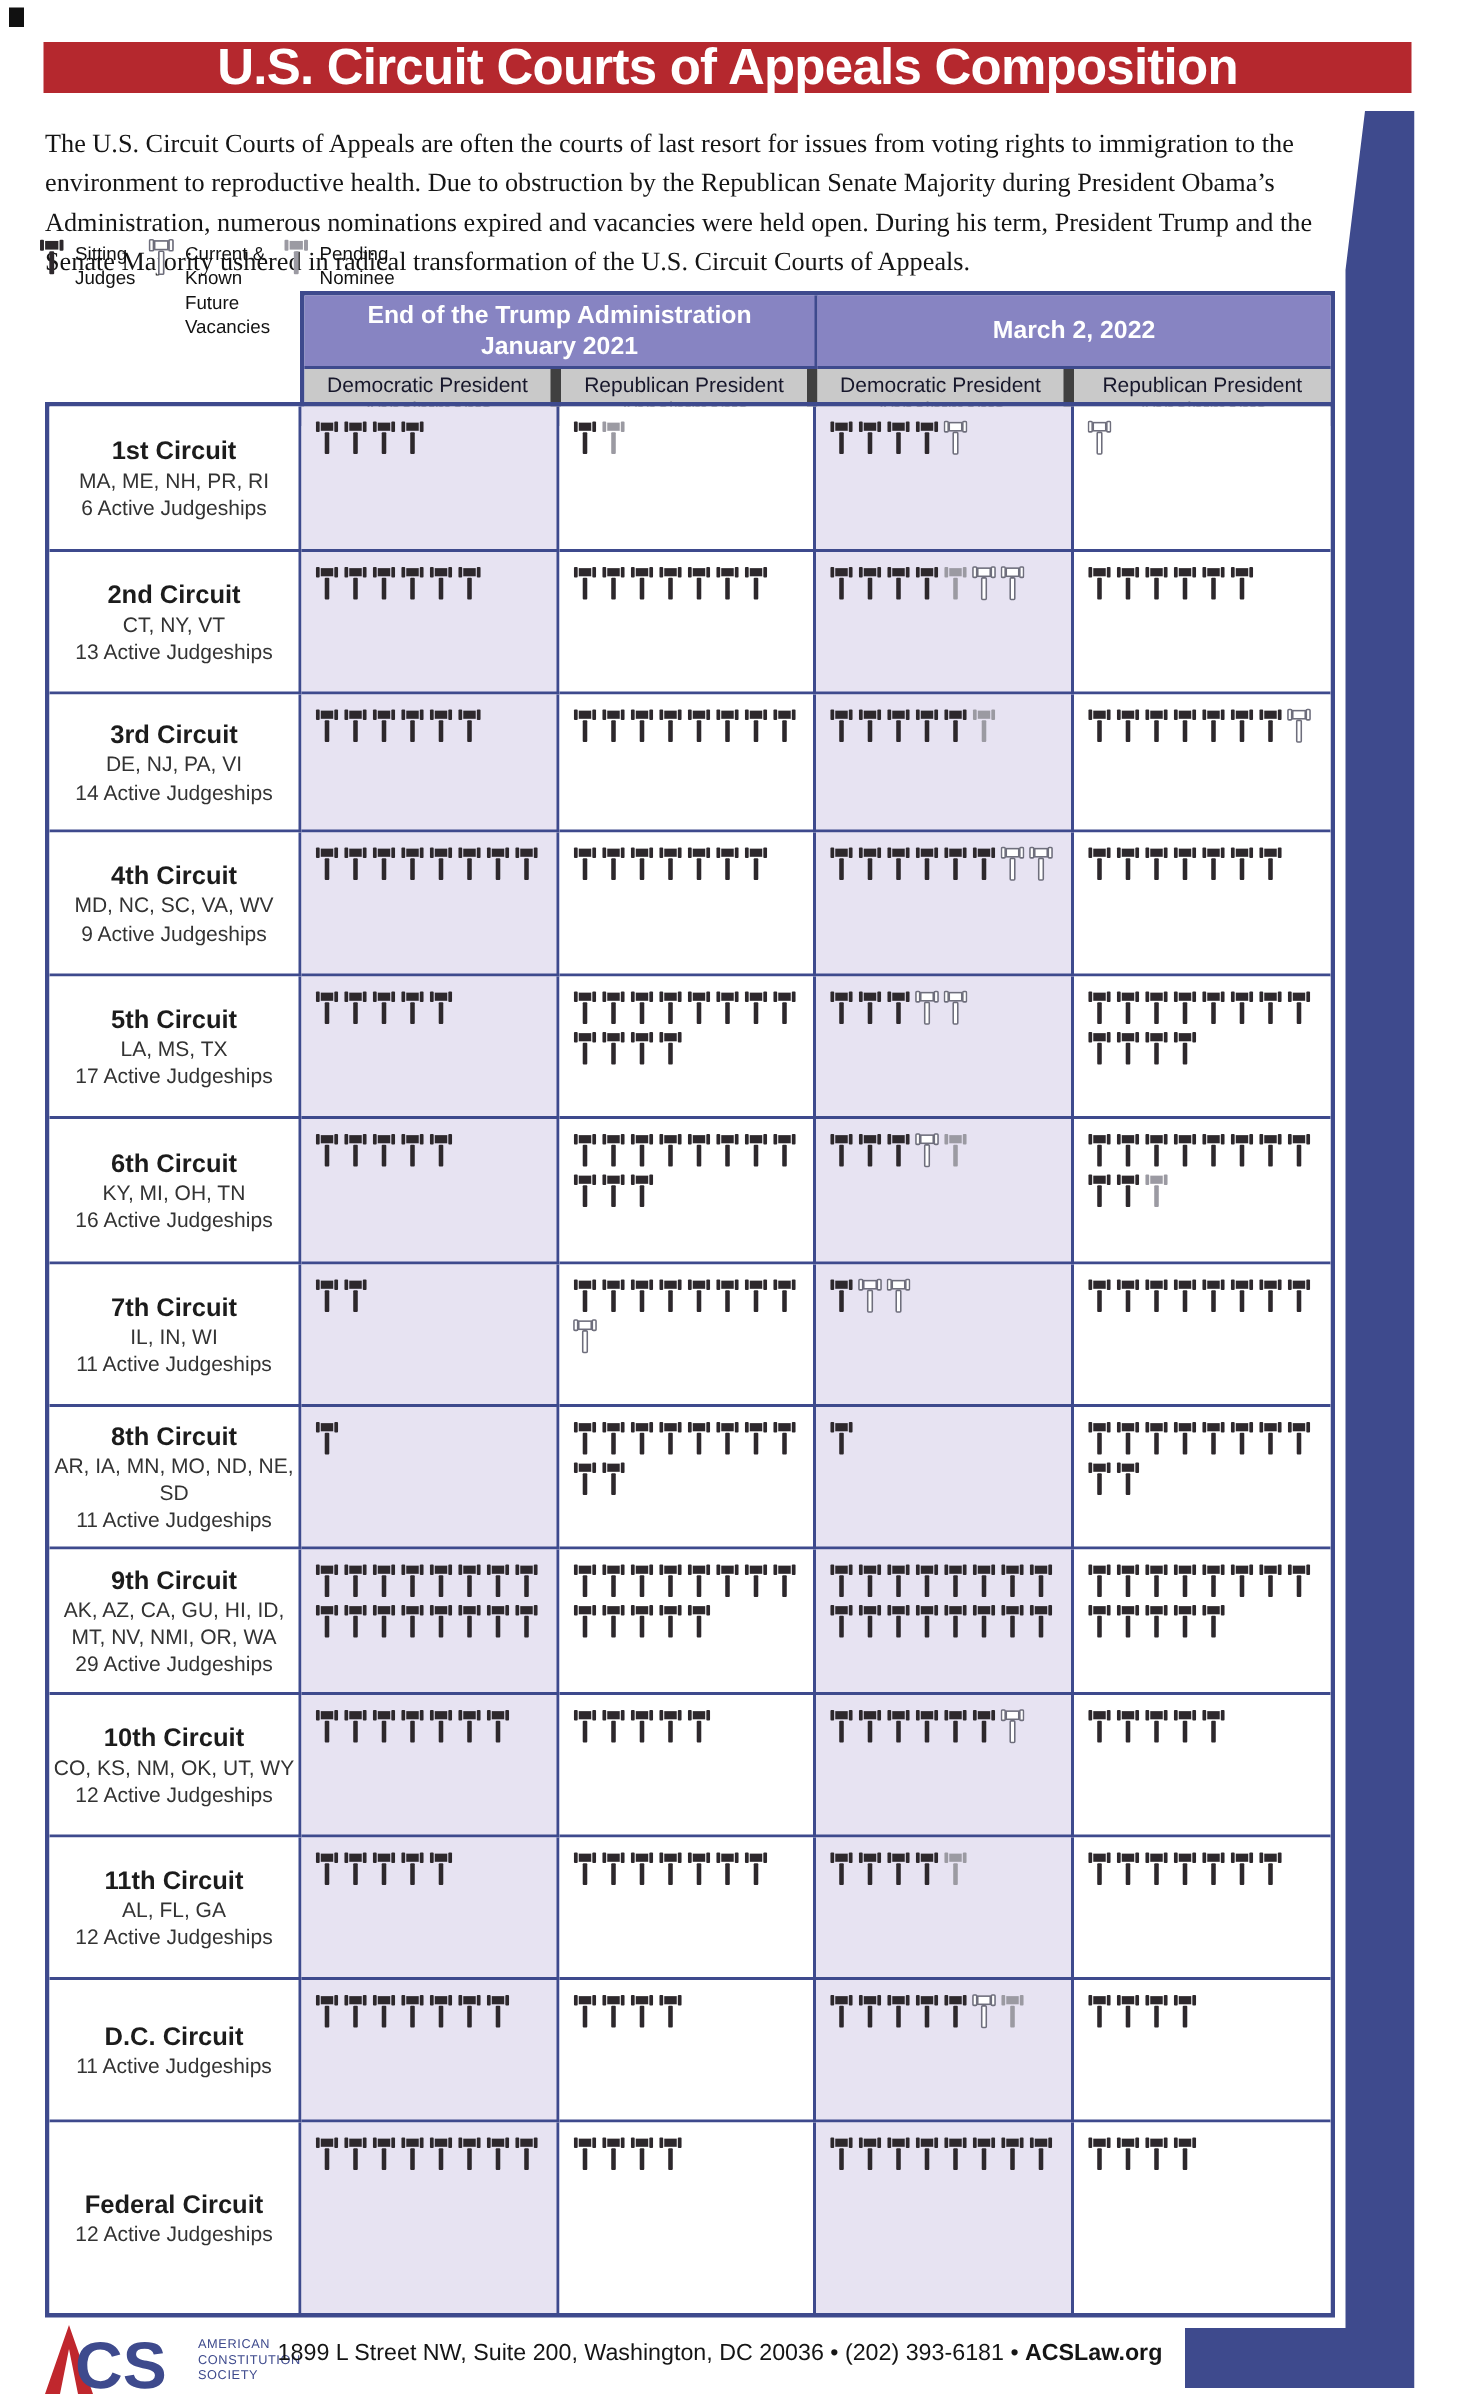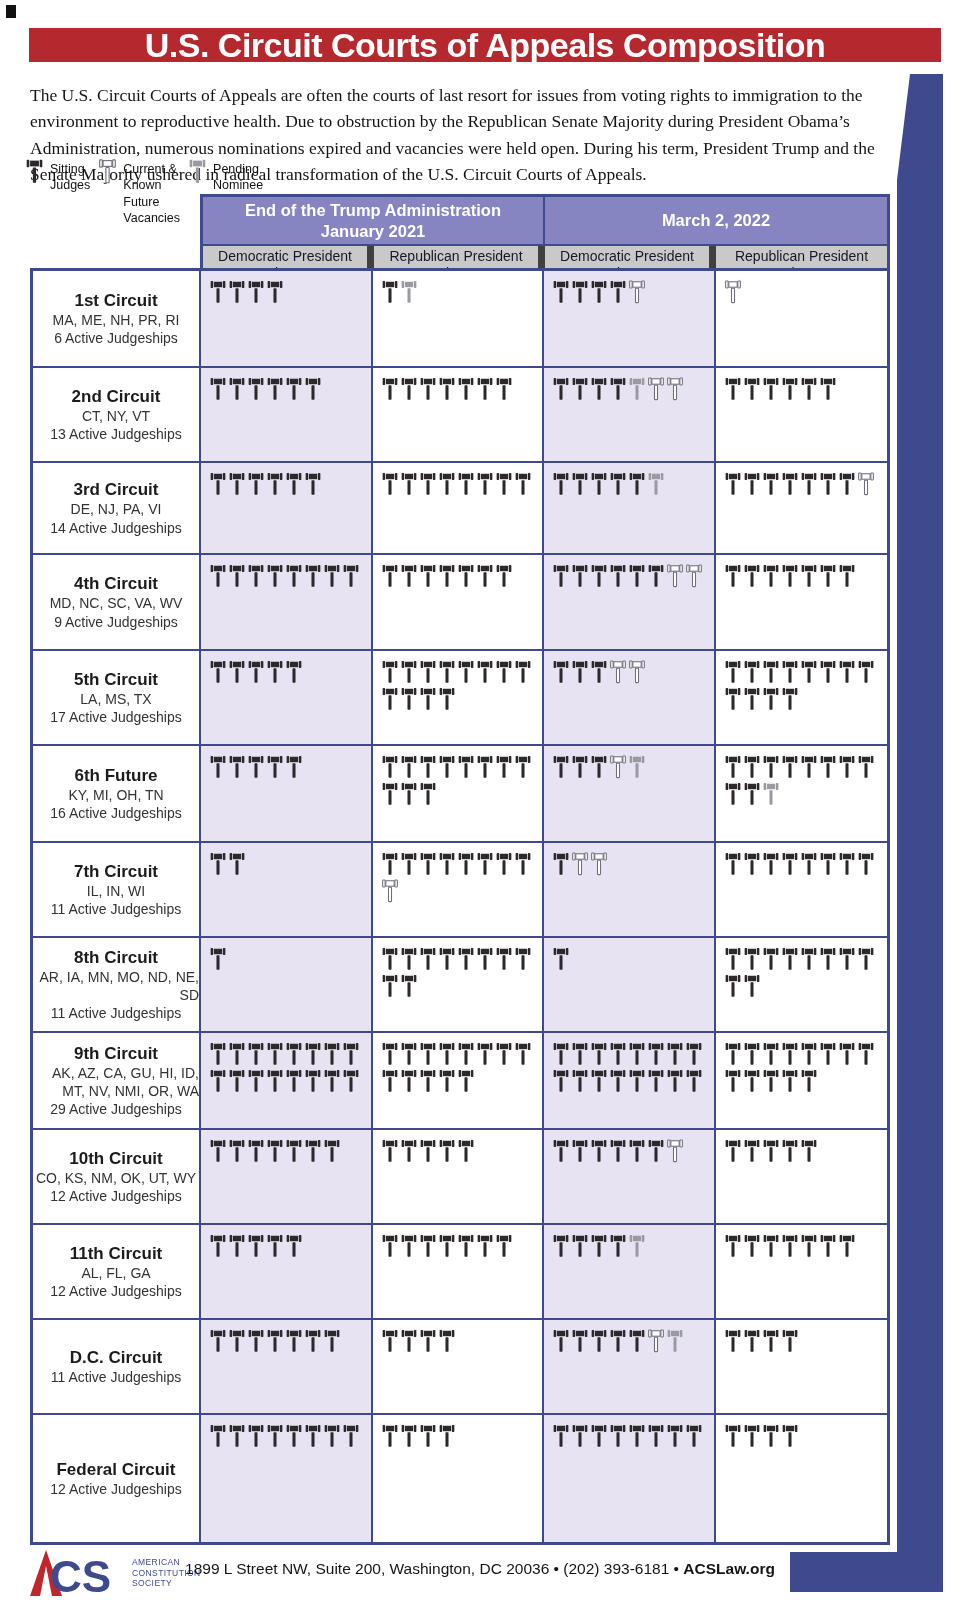--- a/index.html
+++ b/index.html
@@ -75,21 +75,21 @@
     grid-template-rows:97px 95px 92px 96px 95px 97px 95px 95px 97px 95px 95px 95px 127px;
   }
   .bcell{
     box-sizing:border-box;border-right:2px solid #3e4a8d;border-bottom:2px solid #3e4a8d;
     overflow:hidden;
   }
   .bcell.no-r{border-right:none;}
   .bcell.no-b{border-bottom:none;}
   .label-cell{
     background:#ffffff;display:flex;flex-direction:column;align-items:center;justify-content:center;
-    text-align:right;padding:4px 0;gap:1px;
+    text-align:center;padding:4px 0;gap:1px;
   }
   .c-name{font-size:17px;font-weight:bold;color:#1c1c1c;}
   .c-states{font-size:14px;color:#333;line-height:1.25;}
   .c-judge{font-size:14px;color:#333;}
   .data-cell{padding:9px 7px 5px 9px;display:flex;flex-wrap:wrap;align-content:flex-start;gap:3px 3px;}
   .data-cell.dem{background:#e7e3f2;}
   .data-cell.rep{background:#ffffff;}
 
   
   .footer-logo{left:28px;top:1548px;width:230px;height:50px;display:flex;align-items:center;gap:12px;}
@@ -1243,21 +1243,21 @@
         <span class="gavel B">
           <svg viewBox="0 0 20 29">
             <rect x="0.8" y="0.8" width="3.1" height="8.6" rx="0.8"></rect>
             <rect x="4.8" y="1.7" width="10.4" height="6.8"></rect>
             <rect x="16.1" y="0.8" width="3.1" height="8.6" rx="0.8"></rect>
             <rect x="8.1" y="9.8" width="3.8" height="18" rx="0.8"></rect>
           </svg>
         </span>
       </div></div>
     <div style="display: contents;"><div class="bcell label-cell">
-        <div class="c-name">6th Future</div>
+        <div class="c-name">6th Circuit</div>
         <div class="c-states">KY, MI, OH, TN</div>
         <div class="c-judge">16 Active Judgeships</div>
       </div><div class="bcell data-cell dem">
         <span class="gavel B">
           <svg viewBox="0 0 20 29">
             <rect x="0.8" y="0.8" width="3.1" height="8.6" rx="0.8"></rect>
             <rect x="4.8" y="1.7" width="10.4" height="6.8"></rect>
             <rect x="16.1" y="0.8" width="3.1" height="8.6" rx="0.8"></rect>
             <rect x="8.1" y="9.8" width="3.8" height="18" rx="0.8"></rect>
           </svg>

